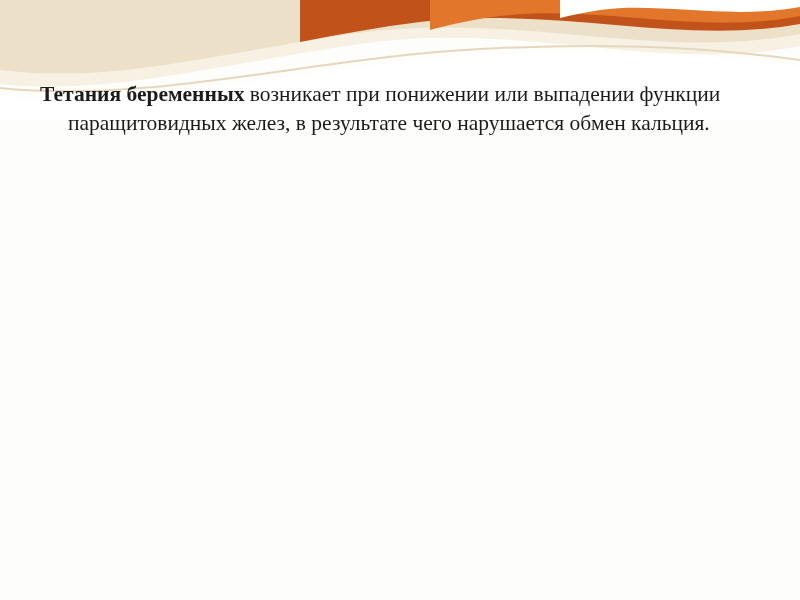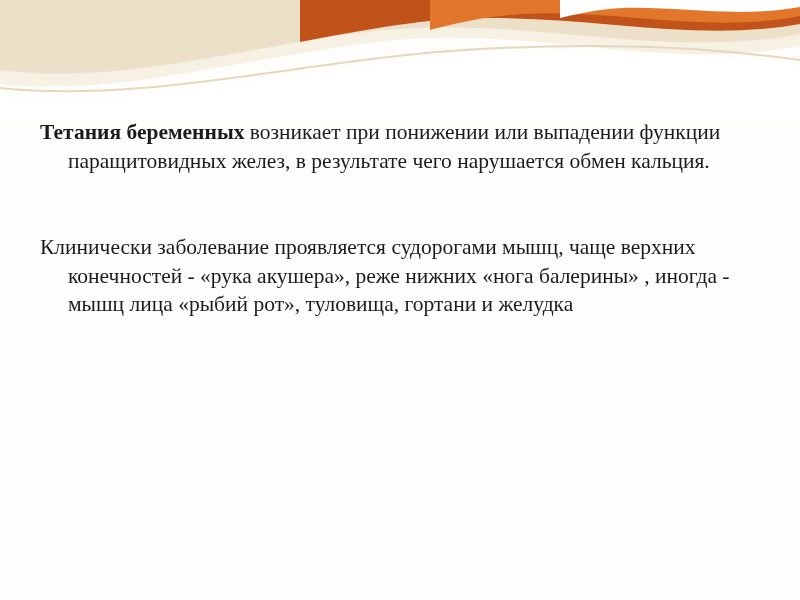--- a/index.html
+++ b/index.html
@@ -42,21 +42,20 @@
     margin: 0 0 0 0;
     padding-left: 0;
   }
   .para p {
     margin: 0;
     padding-left: 28px;
     text-indent: -28px;
   }
   .para.first {
     margin-bottom: 58px;
-    margin-top: 38px;
   }
   .bold {
     font-weight: bold;
   }
 </style>
 </head>
 <body>
 
 <div class="slide">
 
@@ -71,20 +70,15 @@
   </svg>
 
   <div class="content">
 
     <div class="para first">
       <p>
         <span class="bold">Тетания беременных</span><span> возникает при понижении или выпадении функции паращитовидных желез, в результате чего нарушается обмен кальция.</span>
       </p>
     </div>
 
-    <div class="para">
-      <p>
-        <span>Клинически заболевание проявляется судорогами мышц, чаще верхних конечностей - «рука акушера», реже нижних  «нога балерины» , иногда - мышц лица «рыбий рот», туловища, гортани и желудка</span>
-      </p>
-    </div>
 
   </div>
 </div>
 
 </body></html>

